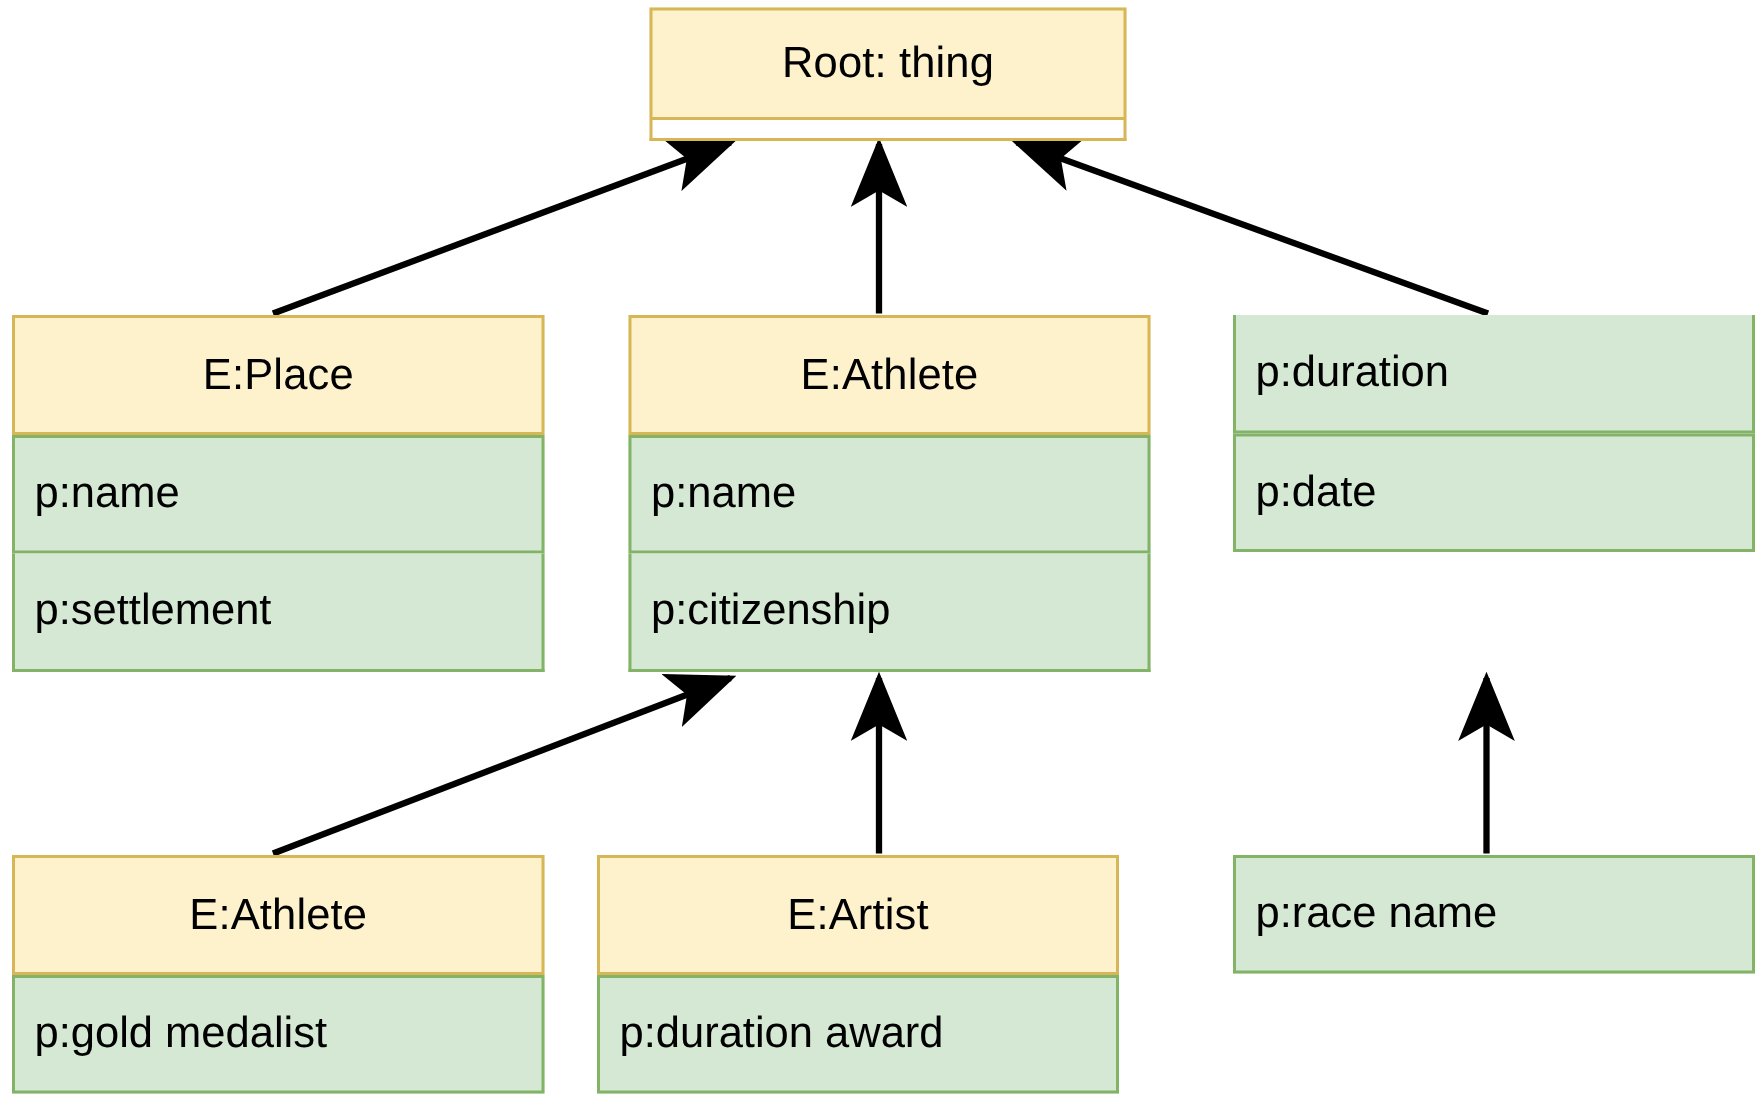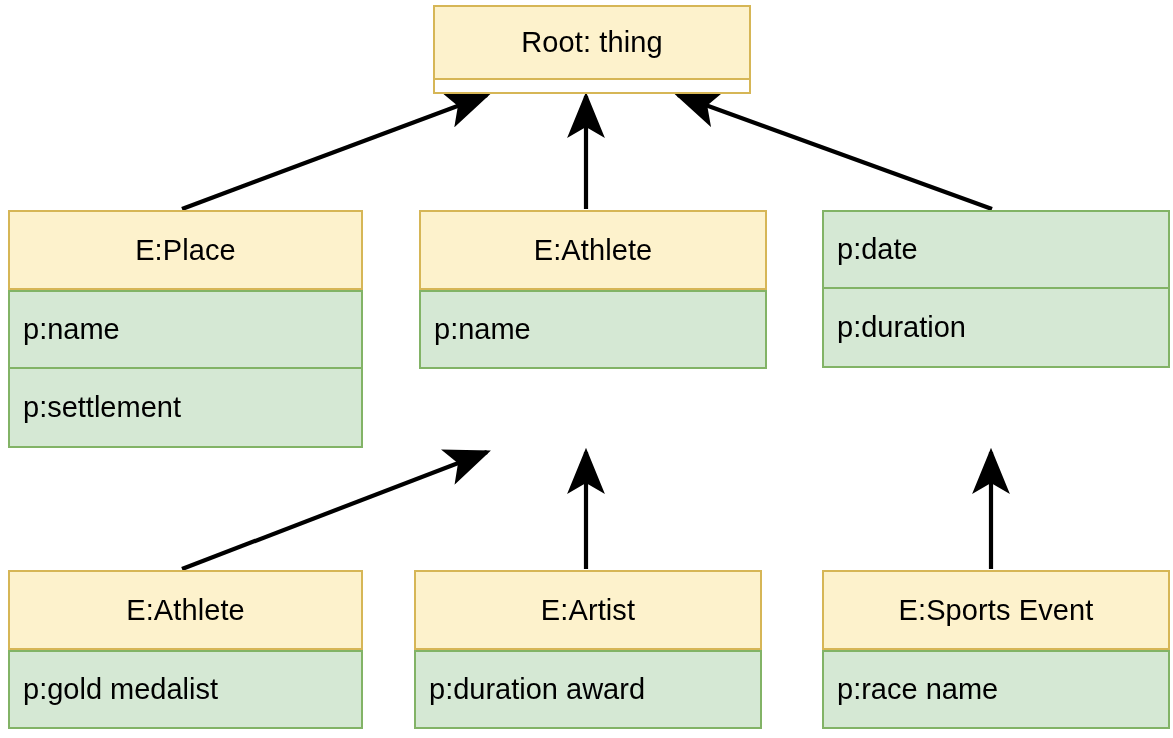--- a/index.html
+++ b/index.html
@@ -75,21 +75,21 @@
   #node-event   { left: 810px; top: 210px; width: 360px; }
 
   #node-place .node-header,
   #node-person .node-header,
   #node-event .node-header   { height: 80px; }
   #node-place .prop-row,
   #node-person .prop-row,
   #node-event .prop-row      { height: 79px; }
 
   #node-athlete { left: -4px;  top: 570px; width: 367px; }
-  #node-artist  { left: 402px; top: 570px; width: 360px; border-radius: 11px; }
+  #node-artist  { left: 386px; top: 570px; width: 360px; border-radius: 11px; }
   #node-sports  { left: 810px; top: 570px; width: 360px; }
 
   #node-athlete .node-header,
   #node-artist .node-header,
   #node-sports .node-header  { height: 80px; }
   #node-athlete .prop-row,
   #node-artist .prop-row,
   #node-sports .prop-row     { height: 79px; }
 </style>
 </head>
@@ -124,35 +124,35 @@
 
   <div class="node" id="node-place">
     <div class="node-header">E:Place</div>
     <div class="prop-row first">p:name</div>
     <div class="prop-row">p:settlement</div>
   </div>
 
   <div class="node" id="node-person">
     <div class="node-header">E:Athlete</div>
     <div class="prop-row first">p:name</div>
+    <div class="prop-row">p:citizenship</div>
   </div>
 
   <div class="node" id="node-event">
+    <div class="prop-row">p:duration</div>
     <div class="prop-row first">p:date</div>
-    <div class="prop-row">p:duration</div>
   </div>
 
   <div class="node" id="node-athlete">
     <div class="node-header">E:Athlete</div>
     <div class="prop-row first">p:gold medalist</div>
   </div>
 
   <div class="node" id="node-artist">
     <div class="node-header">E:Artist</div>
     <div class="prop-row first">p:duration award</div>
   </div>
 
   <div class="node" id="node-sports">
-    <div class="node-header">E:Sports Event</div>
     <div class="prop-row first">p:race name</div>
   </div>
 
 </div>
 
 </body></html>

